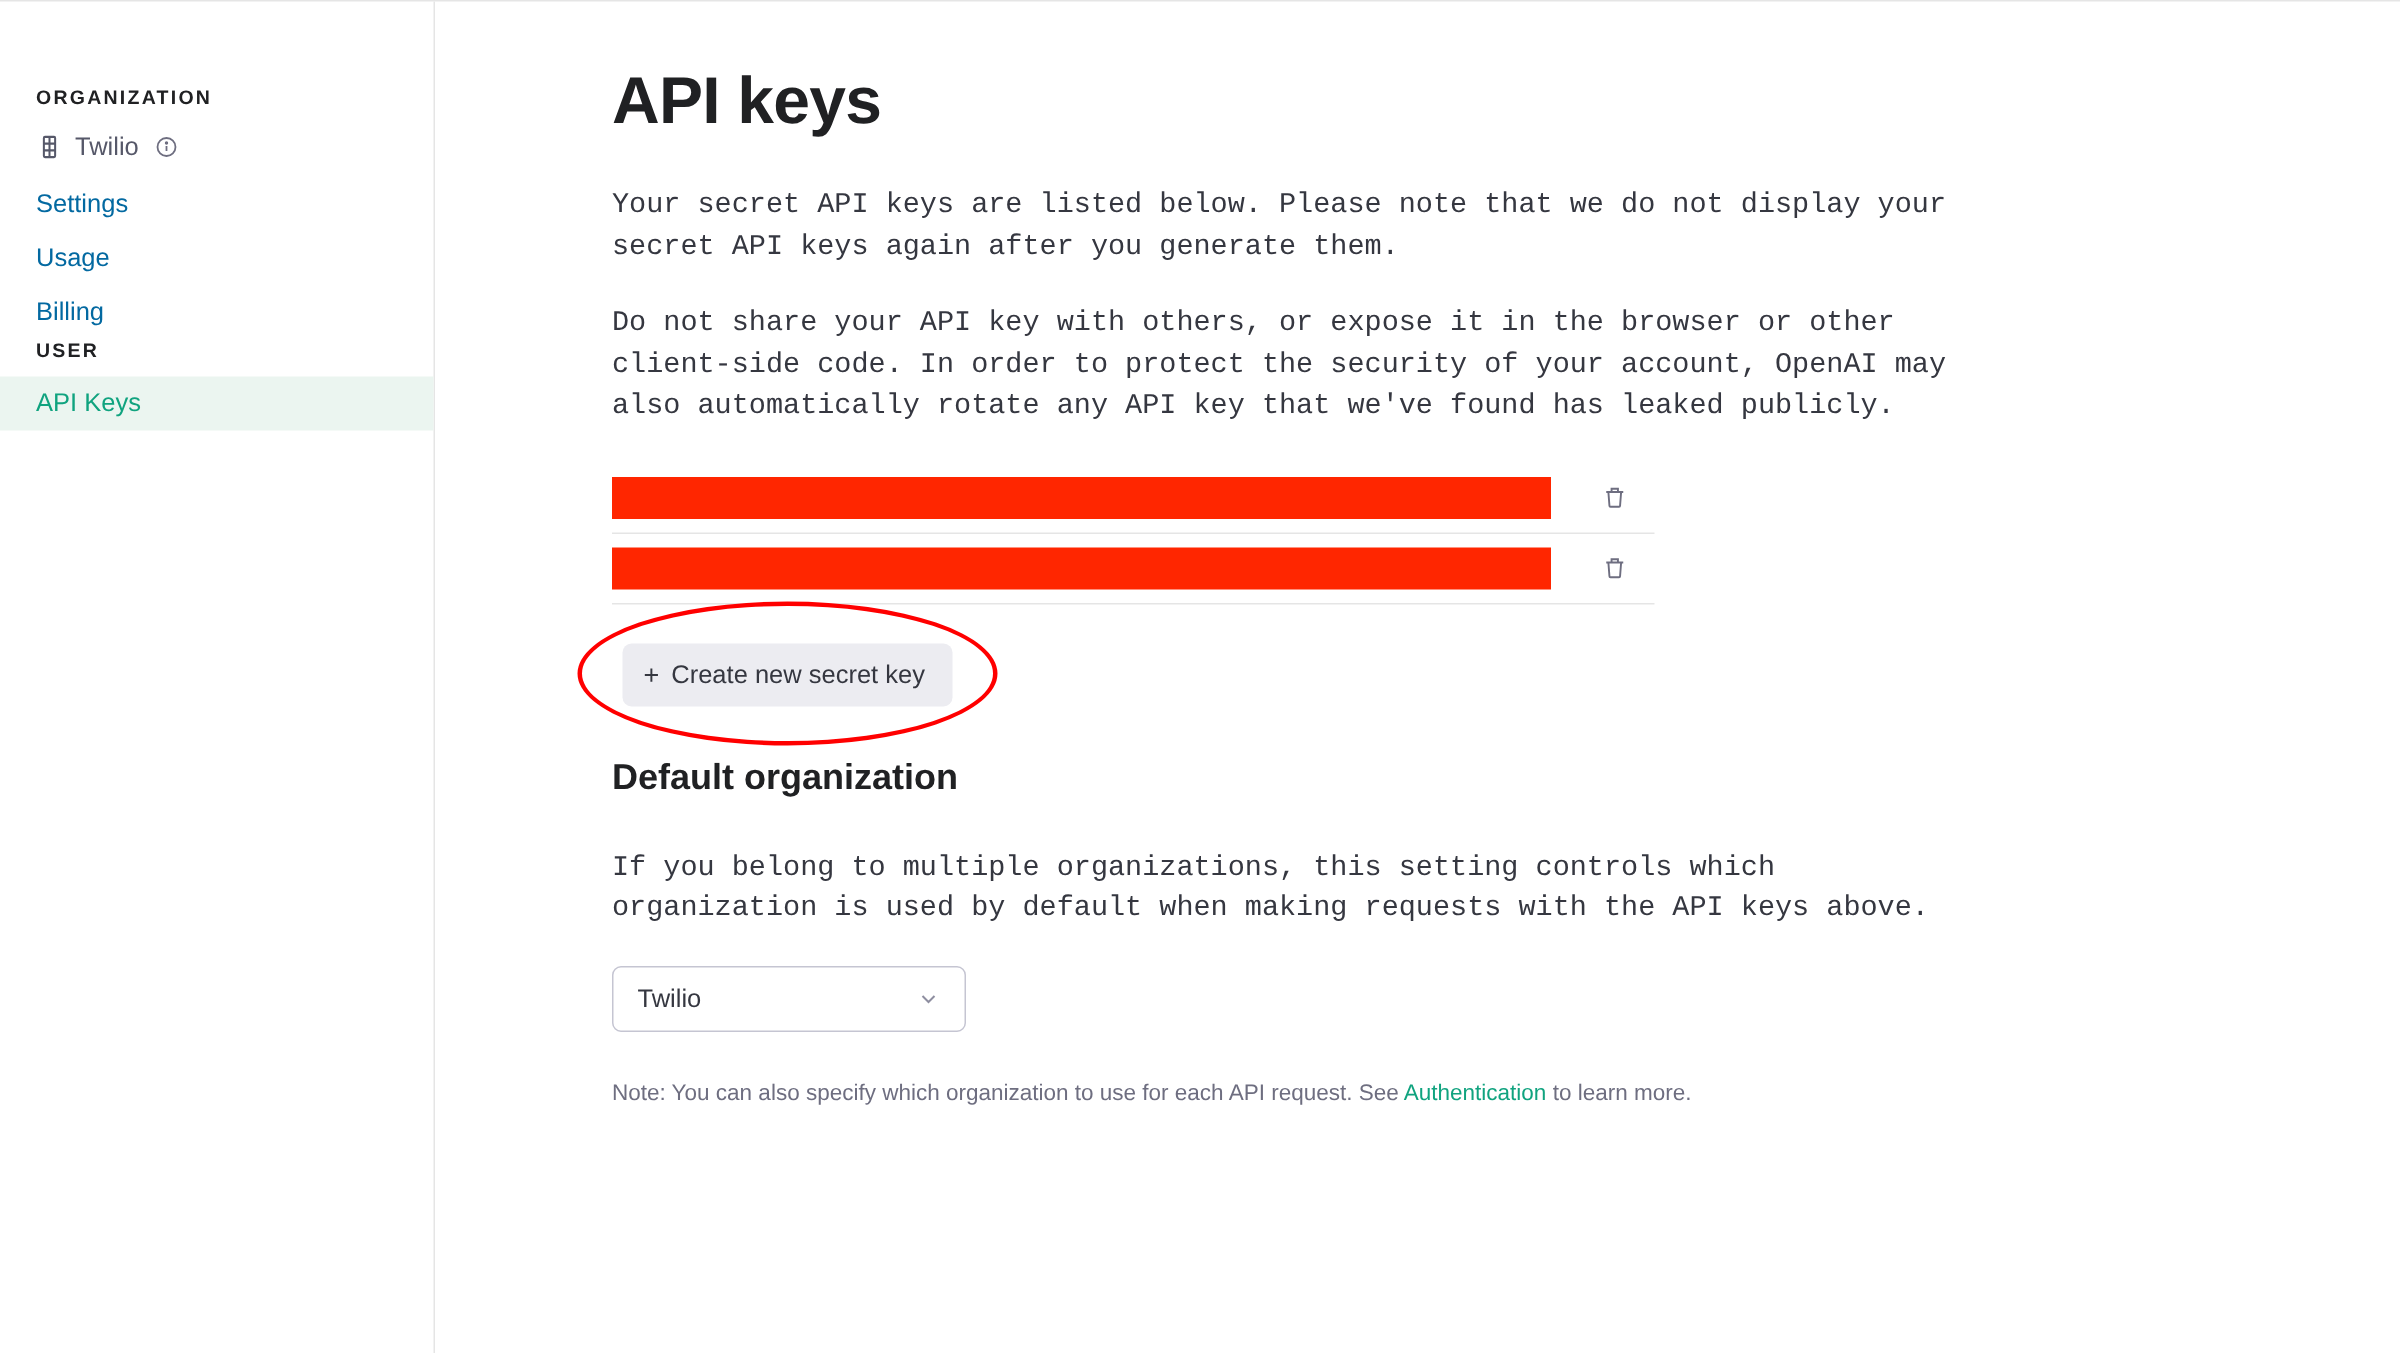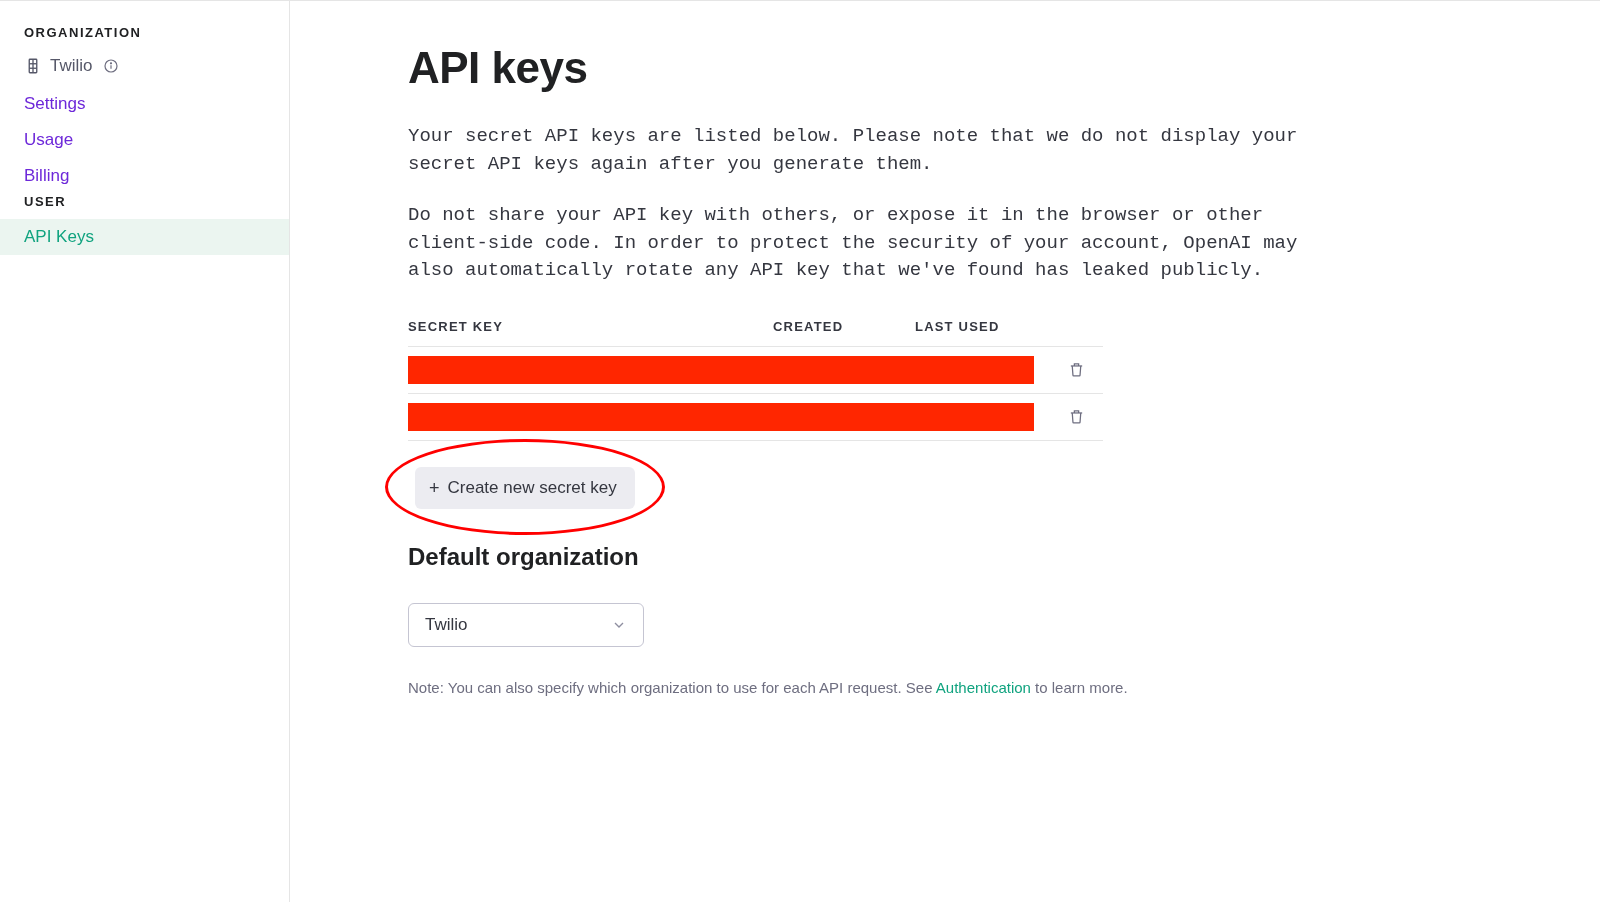--- a/index.html
+++ b/index.html
@@ -16,39 +16,39 @@
       overflow: hidden;
     }
     .app {
       display: flex;
       height: 100%;
       border-top: 1px solid #e5e5e5;
     }
     .sidebar {
       width: 290px;
       border-right: 1px solid #e5e5e5;
-      padding-top: 24px;
+      padding-top: 56px;
     }
     .sidebar-heading {
       font-size: 13px;
       font-weight: 700;
       letter-spacing: 1.5px;
       text-transform: uppercase;
       color: #202123;
       padding: 0 24px 10px 24px;
       margin-top: 0;
     }
     .sidebar-heading.user {
     }
     .sidebar-item {
       display: flex;
       align-items: center;
       padding: 8px 24px;
       font-size: 17px;
-      color: #6d28d9;
+      color: #0369a1;
       cursor: pointer;
       gap: 8px;
     }
     .sidebar-item.active {
       background: #ebf5f0;
       color: #10a37f;
     }
     .org-name-row {
       display: flex;
       align-items: center;
@@ -234,25 +234,20 @@
     </div>
   </aside>
 
   <main class="main">
     <h1 class="page-title">API keys</h1>
 
     <p class="para">Your secret API keys are listed below. Please note that we do not display your secret API keys again after you generate them.</p>
     <p class="para">Do not share your API key with others, or expose it in the browser or other client-side code. In order to protect the security of your account, OpenAI may also automatically rotate any API key that we've found has leaked publicly.</p>
 
     <div class="keys-table">
-      <div class="table-header">
-        <div class="th th-secret">SECRET KEY</div>
-        <div class="th th-created">CREATED</div>
-        <div class="th th-lastused">LAST USED</div>
-      </div>
 
       <div class="table-row">
         <div class="row-redacted"></div>
         <div class="row-actions">
           <span class="trash-icon">
             <svg width="17" height="17" viewBox="0 0 24 24" fill="none" stroke="currentColor" stroke-width="1.8">
               <path d="M4 7h16"></path>
               <path d="M6 7l1 13a1 1 0 0 0 1 1h8a1 1 0 0 0 1-1l1-13"></path>
               <path d="M9 7V4h6v3"></path>
             </svg>
@@ -277,20 +272,21 @@
     <div class="create-wrap">
       <div class="circle-annotation"></div>
       <button class="create-btn">
         <span class="plus-icon">+</span>
         <span>Create new secret key</span>
       </button>
     </div>
 
     <h2 class="section-title">Default organization</h2>
 
+    <p class="para">If you belong to multiple organizations, this setting controls which organization is used by default when making requests with the API keys above.</p>
 
     <div class="org-select">
       <span>Twilio</span>
       <span class="chevron">
         <svg width="16" height="16" viewBox="0 0 24 24" fill="none" stroke="currentColor" stroke-width="2">
           <polyline points="6 9 12 15 18 9"></polyline>
         </svg>
       </span>
     </div>
 

